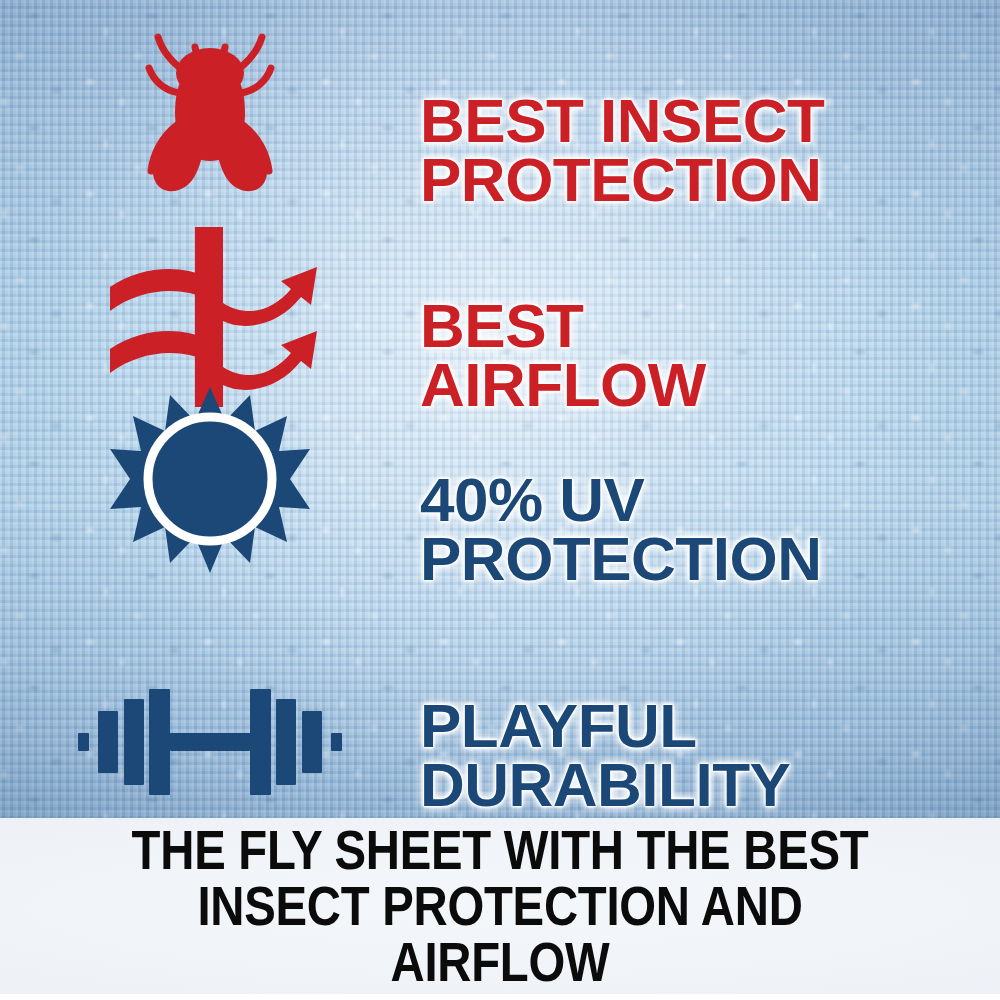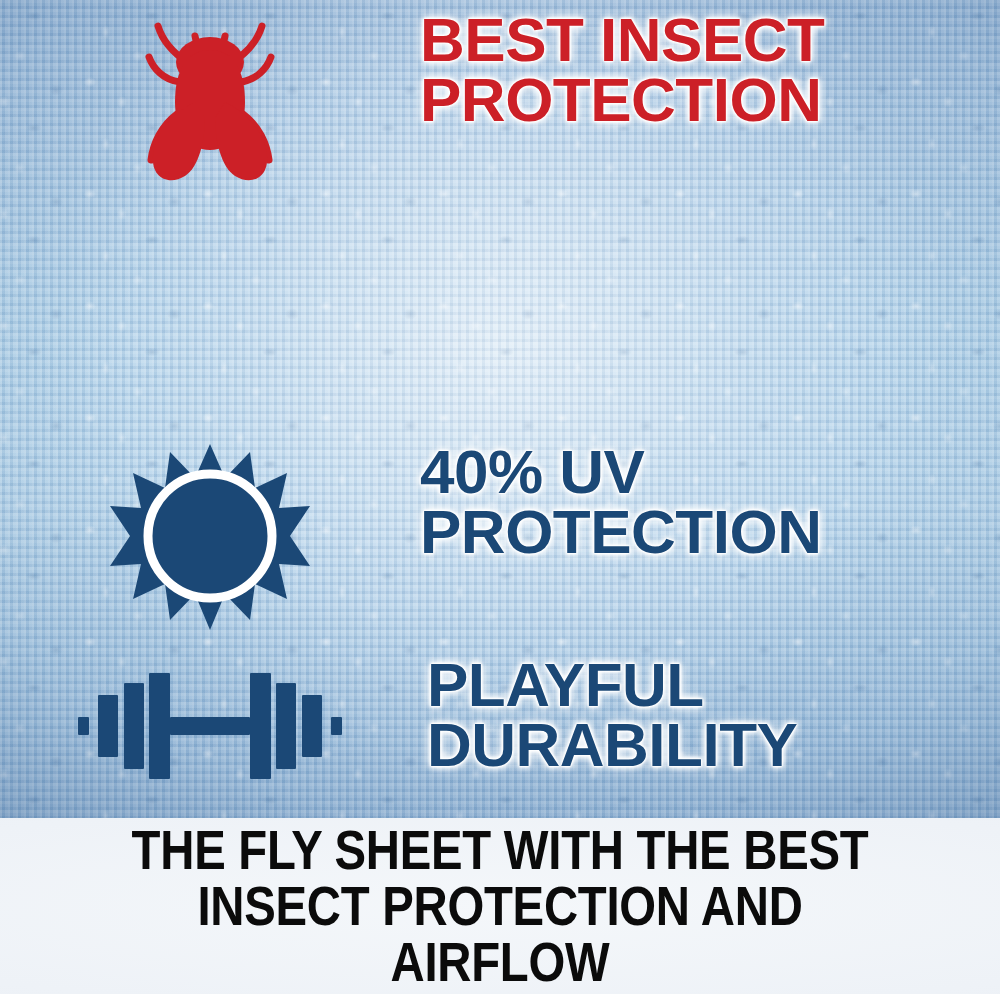--- a/index.html
+++ b/index.html
@@ -74,21 +74,21 @@
         rgba(52,96,145,0.10) 70%,
         rgba(44,84,132,0.32) 100%);
   }
 
   
   .row {
     position: absolute;
     left: 0;
     width: 1000px;
     display: flex;
-    align-items: flex-start;
+    align-items: flex-end;
   }
   .icon-cell {
     width: 420px;
     min-width: 420px;
     display: flex;
     align-items: center;
     justify-content: center;
   }
   .text-cell {
     flex: 1;
@@ -188,39 +188,59 @@
             <path d="M100 92 C124 104 140 124 142 146 C144 168 126 176 110 166 C96 157 90 130 90 108 Z" fill="#cc2027"></path>
           </svg>
         </span>
       </div>
       <div class="text-cell">
         <p class="feature-text red">BEST INSECT
 PROTECTION</p>
       </div>
     </div>
 
+    <div class="row" style="top:225px;height:190px;">
+      <div class="icon-cell">
+        <span>
+          <svg width="230" height="190" viewBox="0 0 230 190" aria-hidden="true">
+
+            <path d="M15 66 C48 44 86 44 112 56 L112 78 C86 66 48 66 15 90 Z" fill="#cc2027"></path>
+            <path d="M15 128 C48 106 86 106 112 118 L112 140 C86 128 48 128 15 152 Z" fill="#cc2027"></path>
+
+            <path d="M128 82 C150 96 176 92 196 68 L186 60 L222 46 L216 84 L206 76 C182 106 148 110 128 100 Z" fill="#cc2027"></path>
+            <path d="M128 146 C150 160 176 156 196 132 L186 124 L222 110 L216 148 L206 140 C182 170 148 174 128 164 Z" fill="#cc2027"></path>
+
+            <rect x="100" y="6" width="28" height="180" fill="#cc2027"></rect>
+          </svg>
+        </span>
+      </div>
+      <div class="text-cell">
+        <p class="feature-text red">BEST
+AIRFLOW</p>
+      </div>
+    </div>
 
     <div class="row" style="top:442px;height:147px;">
       <div class="icon-cell">
         <span>
           <svg width="200" height="200" viewBox="0 0 200 200" aria-hidden="true">
             <polygon fill="#1b4876" points="
               100,2 115,36 140,10 145,46 177,31 169,66 200,64 180,94 200,124 169,122 177,157 145,142 140,178 115,152
               100,188 85,152 60,178 55,142 23,157 31,122 0,124 20,94 0,64 31,66 23,31 55,46 60,10 85,36"></polygon>
             <circle cx="100" cy="94" r="62" fill="none" stroke="#ffffff" stroke-width="9"></circle>
           </svg>
         </span>
       </div>
       <div class="text-cell">
         <p class="feature-text navy">40% UV
 PROTECTION</p>
       </div>
     </div>
 
-    <div class="row" style="top:655px;height:160px;gap:7px;">
+    <div class="row" style="top:655px;height:160px;">
       <div class="icon-cell">
         <span>
           <svg width="280" height="140" viewBox="0 0 280 140" aria-hidden="true">
             <g fill="#1b4876">
 
               <rect x="8" y="62" width="11" height="18" rx="1"></rect>
               <rect x="28" y="40" width="20" height="62" rx="1"></rect>
               <rect x="54" y="28" width="20" height="86" rx="1"></rect>
               <rect x="79" y="18" width="21" height="106" rx="1"></rect>
 

